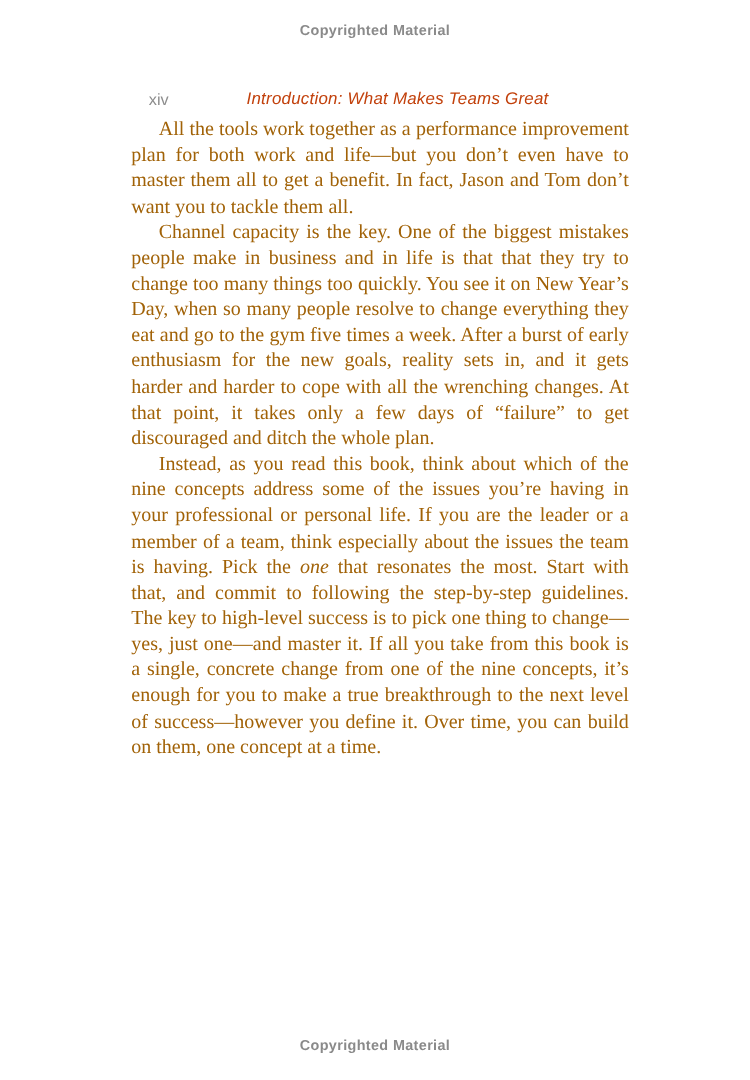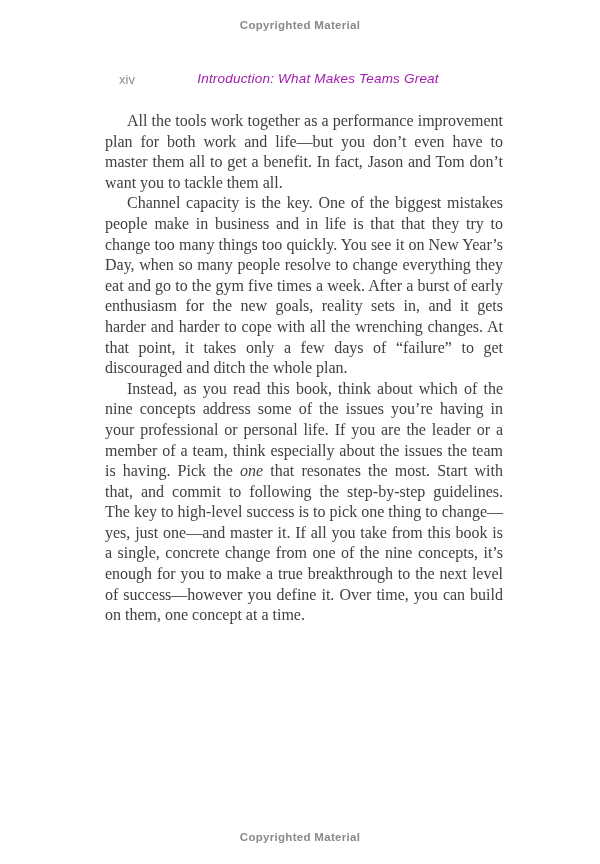--- a/index.html
+++ b/index.html
@@ -44,32 +44,32 @@
     font-size: 13px;
     color: #8d8d8d;
   }
   .running-title {
     display: block;
     text-align: center;
     font-family: "Liberation Sans", sans-serif;
     font-style: italic;
     font-size: 13.5px;
     letter-spacing: 0.2px;
-    color: #a21caf;
+    color: #c2410c;
   }
 
   .body-text {
     position: absolute;
-    top: 111px;
+    top: 94px;
     left: 105px;
     width: 398px;
     font-family: "Liberation Serif", serif;
     font-size: 16px;
     line-height: 20.6px;
-    color: #404040;
+    color: #a16207;
     text-align: justify;
   }
   .body-text p {
     margin: 0;
     padding: 0;
     text-indent: 22px;
   }
   .body-text em {
   }
 </style>

